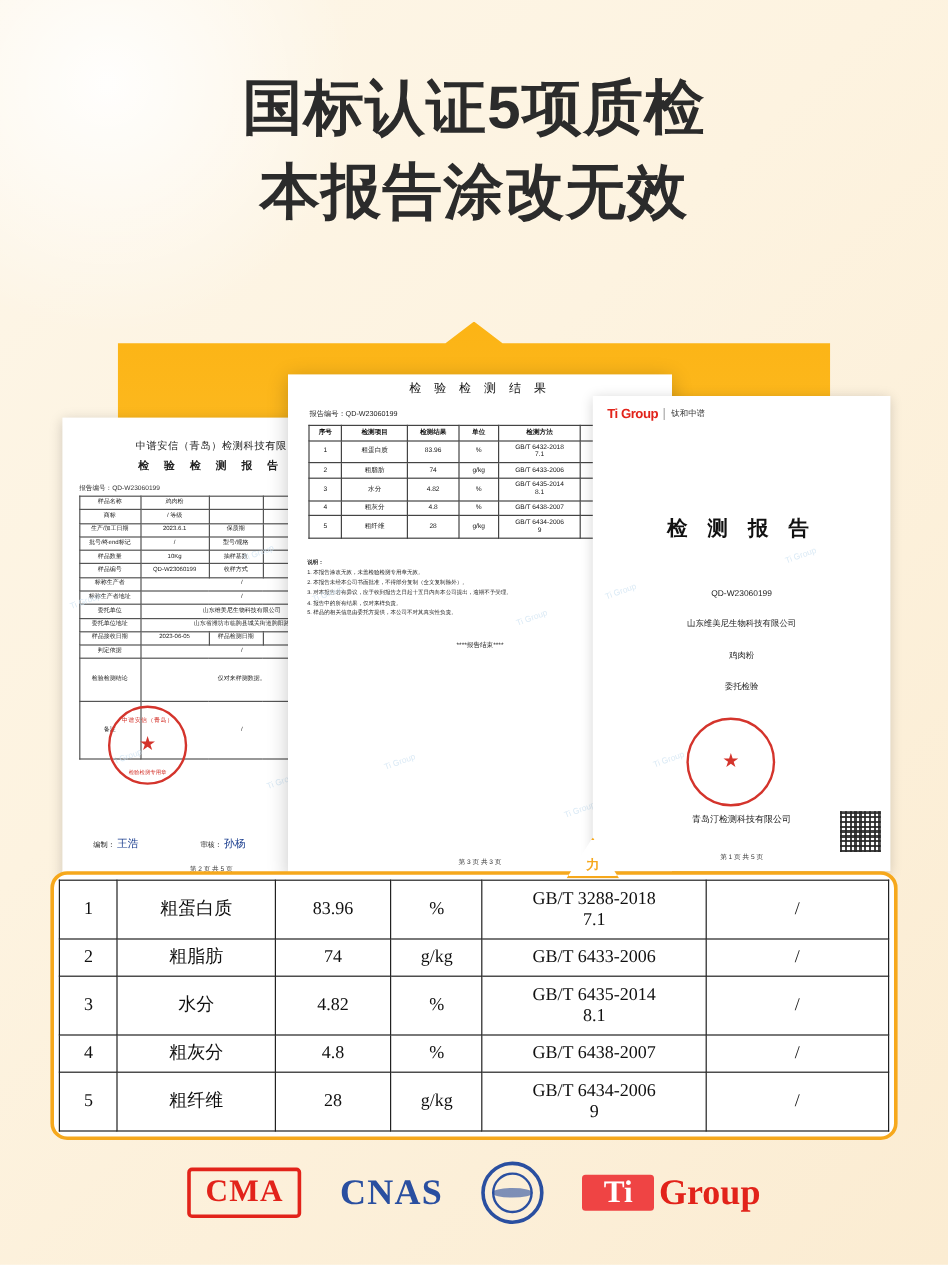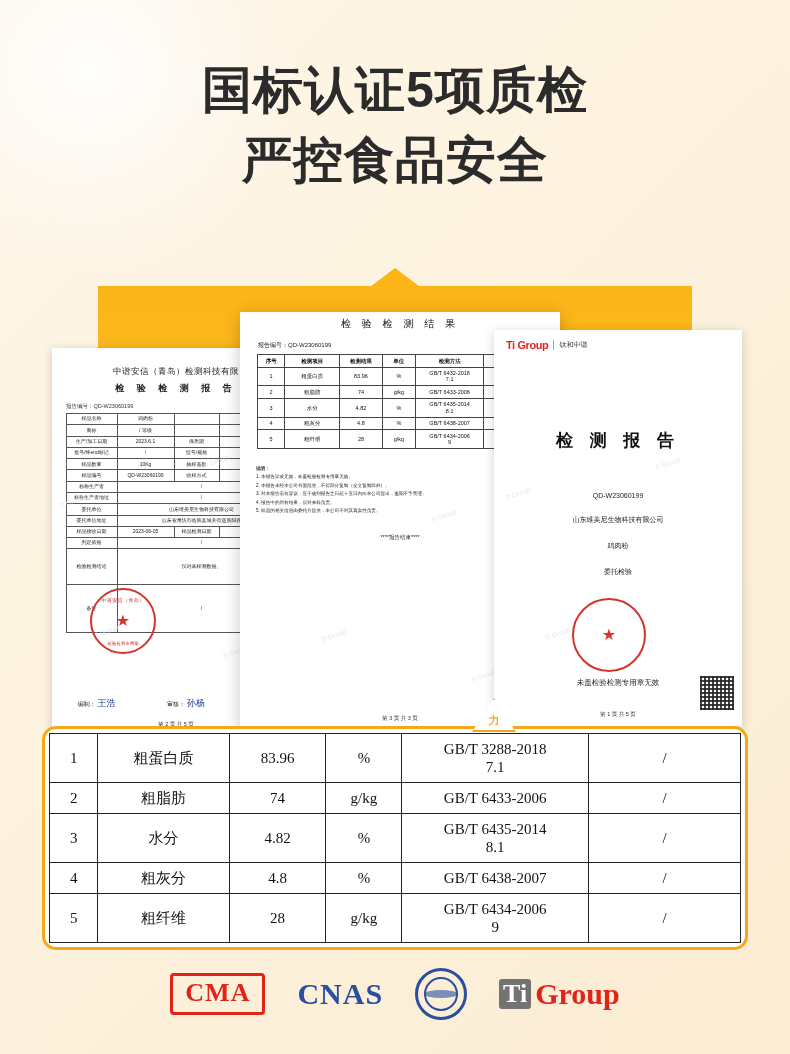--- a/index.html
+++ b/index.html
@@ -393,25 +393,25 @@
     background: #2a4fa0;
     border-radius: 50%;
     opacity: .6;
   }
   .logo-ti {
     display: flex;
     align-items: center;
     gap: 4px;
   }
   .logo-ti .ti {
-    background: #737373;
+    background: #ef4444;
     color: #fff;
     font-weight: bold;
     font-size: 26px;
-    padding: 0 4px;
+    padding: 0 18px;
     border-radius: 3px;
     font-family: "Liberation Serif", serif;
   }
   .logo-ti .grp {
     color: #e2231a;
     font-weight: bold;
     font-size: 30px;
     font-family: "Liberation Serif", serif;
   }
   
@@ -425,21 +425,21 @@
 </style>
 </head>
 <body>
 
 <div class="page">
 
   <div class="glow-tl"></div>
 
   <div class="headline">
     <span class="l1">国标认证5项质检</span>
-    <span class="l2">严控食品安全</span>
+    <span class="l2">本报告涂改无效</span>
   </div>
 
   <div class="ribbon"></div>
 
   <div class="doc doc-left">
     <div class="wm" style="left:6px; top:150px;">Ti Group</div>
     <div class="wm" style="left:150px; top:110px;">Ti Group</div>
     <div class="wm" style="left:40px; top:280px;">Ti Group</div>
     <div class="wm" style="left:170px; top:300px;">Ti Group</div>
 
@@ -633,21 +633,21 @@
     <div class="r-title">检 测 报 告</div>
     <div class="r-id">QD-W23060199</div>
     <div class="r-line">山东维美尼生物科技有限公司</div>
     <div class="r-line">鸡肉粉</div>
     <div class="r-line">委托检验</div>
 
     <div class="seal" style="left:78px; top:268px; width:70px; height:70px;">
       <div class="star">★</div>
     </div>
 
-    <div class="r-foot">未盖检验检测专用章无效</div>
+    <div class="r-foot">青岛汀检测科技有限公司</div>
     <div class="qr"></div>
     <div class="pagefoot">第 1 页 共 5 页</div>
   </div>
 
   <div class="arrow-badge">力</div>
 
   <div class="highlight-wrap">
     <table class="big">
       <tbody>
           <tr>

